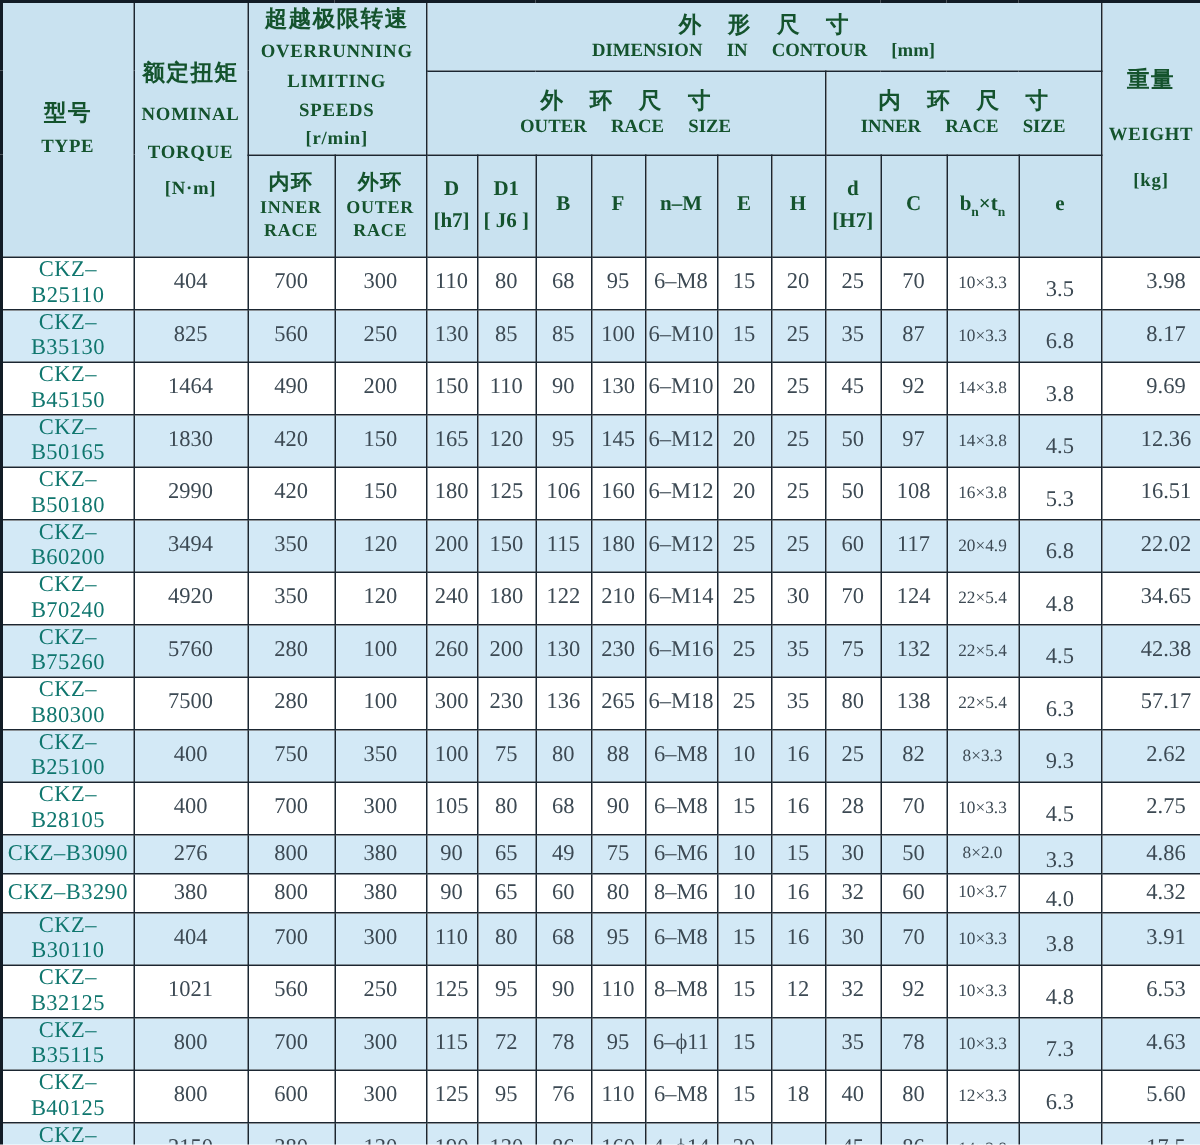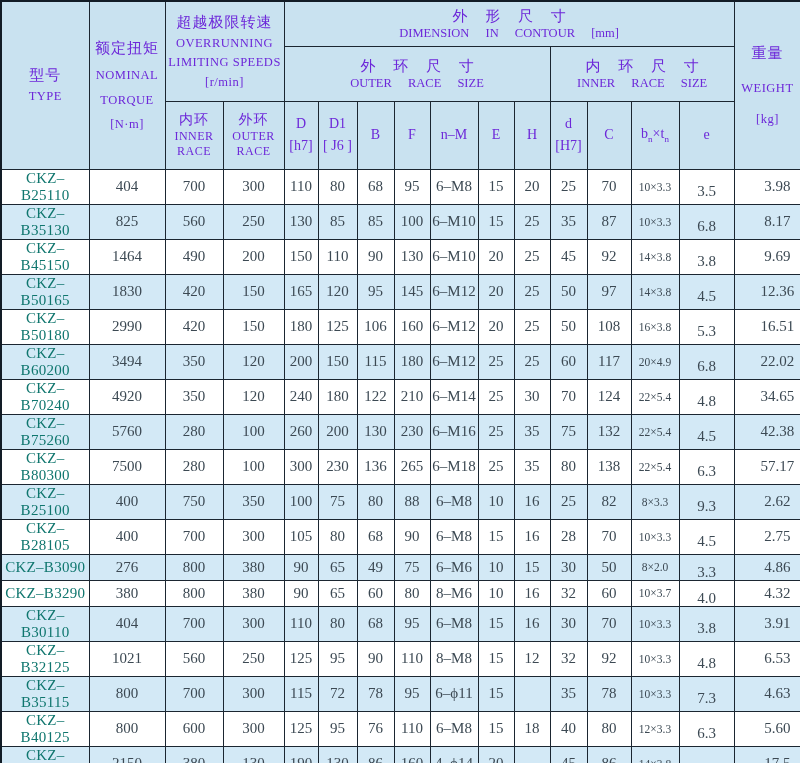--- a/index.html
+++ b/index.html
@@ -10,21 +10,21 @@
     width: 800px; height: 763px;
     border-collapse: collapse; table-layout: fixed;
     border: 2px solid #121c26;
     background: #fff;
   }
   th, td {
     border: 1px solid #1b2631;
     text-align: center; vertical-align: middle;
     overflow: hidden; padding: 0;
   }
-  thead th { background: #c9e2f0; color: #6d28d9; font-weight: normal; }
+  thead th { background: #c9e2f0; color: #14532d; font-weight: bold; }
 
   
   tr.h1 { height: 45px; }
   tr.h2 { height: 55px; }
   tr.h3 { height: 68px; }
 
   .cn  { font-size: 15px; letter-spacing: 1px; }
   .cn-wide { font-size: 15px; letter-spacing: 7px; text-indent: 7px; }
   .en  { font-size: 12.5px; letter-spacing: 0.5px; }
   .en-wide { font-size: 12.5px; word-spacing: 13px; }

